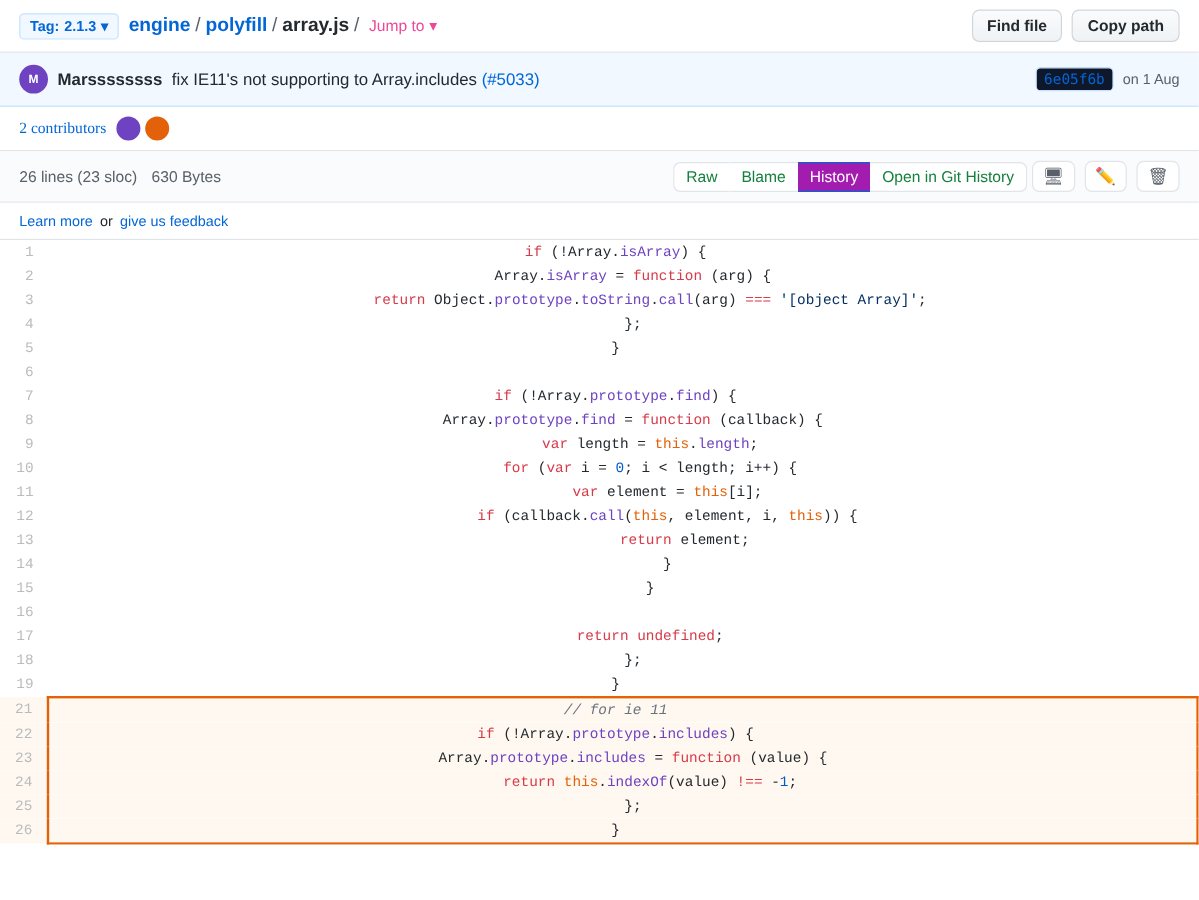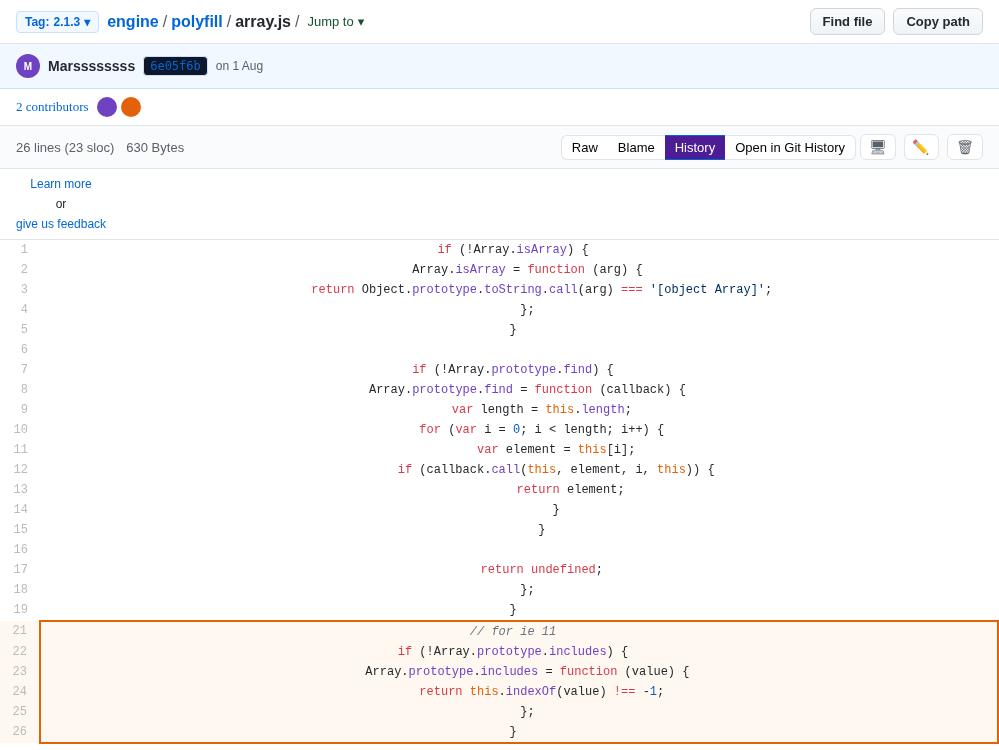--- a/index.html
+++ b/index.html
@@ -43,21 +43,21 @@
       color: #0366d6;
       text-decoration: none;
       font-weight: 600;
     }
     .breadcrumb .sep { color: #586069; }
     .breadcrumb .filename { font-weight: 600; color: #24292e; }
     .breadcrumb .jump-to {
       display: inline-flex;
       align-items: center;
       gap: 4px;
-      color: #14532d;
+      color: #ec4899;
       font-size: 13px;
       cursor: pointer;
       border: none;
       background: none;
       padding: 0 4px;
       text-align: center;
     }
 
     .top-buttons {
       display: flex;
@@ -175,21 +175,21 @@
       gap: 4px;
       align-items: center;
     }
     .file-btn {
       padding: 4px 10px;
       border: 1px solid #e1e4e8;
       border-radius: 0;
       background: #fff;
       font-size: 13px;
       cursor: pointer;
-      color: #000000;
+      color: #15803d;
     }
     .file-btn:first-child { border-radius: 6px 0 0 6px; }
     .file-btn:last-of-type { border-radius: 0 6px 6px 0; border-left: none; }
     .file-btn.active { background: #0366d6; color: #fff; border-color: #0366d6; }
     .file-btn-group { display: flex; }
     .file-btn-group .file-btn { border-right: none; }
     .file-btn-group .file-btn:last-child { border-right: 1px solid #e1e4e8; border-radius: 0 6px 6px 0; }
     .icon-btn {
       padding: 4px 8px;
       border: 1px solid #e1e4e8;
@@ -222,21 +222,20 @@
       height: 8px;
       border-radius: 50%;
       background: #28a745;
       flex-shrink: 0;
     }
     .nav-notice-right {
       display: flex;
       align-items: center;
       gap: 6px;
       font-size: 12px;
-      flex-direction: column;
     }
     .nav-notice-right a {
       color: #0366d6;
       text-decoration: none;
     }
 
     
     .code-container {
       font-family: "SFMono-Regular", Consolas, "Liberation Mono", Menlo, monospace;
       font-size: 12px;
@@ -302,20 +301,24 @@
   </div>
   <div class="top-buttons">
     <button class="btn">Find file</button>
     <button class="btn">Copy path</button>
   </div>
 </div>
 
 <div class="commit-bar">
   <div class="avatar">M</div>
   <span class="commit-author">Marssssssss</span>
+  <span class="commit-message">
+    <span>fix IE11's not supporting to Array.includes</span>
+    <a href="#" class="commit-link">(<span>#5033</span>)</a>
+  </span>
   <a href="#" class="commit-hash">6e05f6b</a>
   <span class="commit-date">on 1 Aug</span>
 </div>
 
 <div class="contrib-bar">
   <a href="#" class="contrib-link">2 contributors</a>
   <div class="contrib-avatars">
     <span class="mini-avatar mini-avatar-1"></span>
     <span class="mini-avatar mini-avatar-2"></span>
   </div>
@@ -325,21 +328,21 @@
   <div class="file-meta">
     <span>
       <span>26 lines</span> (<span>23 sloc</span>)
     </span>
     <span>630 Bytes</span>
   </div>
   <div class="file-actions">
     <div class="file-btn-group">
       <button class="file-btn">Raw</button>
       <button class="file-btn" style="border-left:none;">Blame</button>
-      <button class="file-btn active" style="background:#4c1d95;color:#fff;border-color:#0366d6;border-left:none;border-radius:0;">History</button>
+      <button class="file-btn active" style="background:#a21caf;color:#fff;border-color:#0366d6;border-left:none;border-radius:0;">History</button>
       <button class="file-btn" style="border-left:none;border-radius:0 6px 6px 0;">Open in Git History</button>
     </div>
     <button class="icon-btn" title="Display">🖥</button>
     <button class="icon-btn" title="Edit">✏️</button>
     <button class="icon-btn" title="Delete">🗑</button>
   </div>
 </div>
 
 <div class="nav-notice">
   <div class="nav-notice-right">

